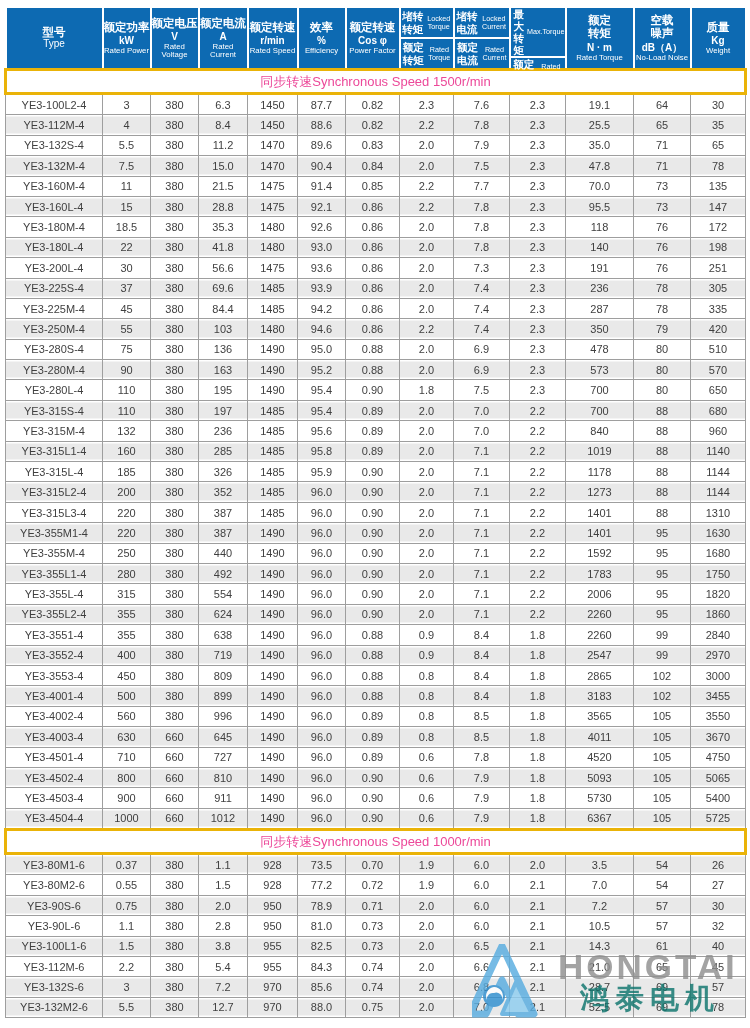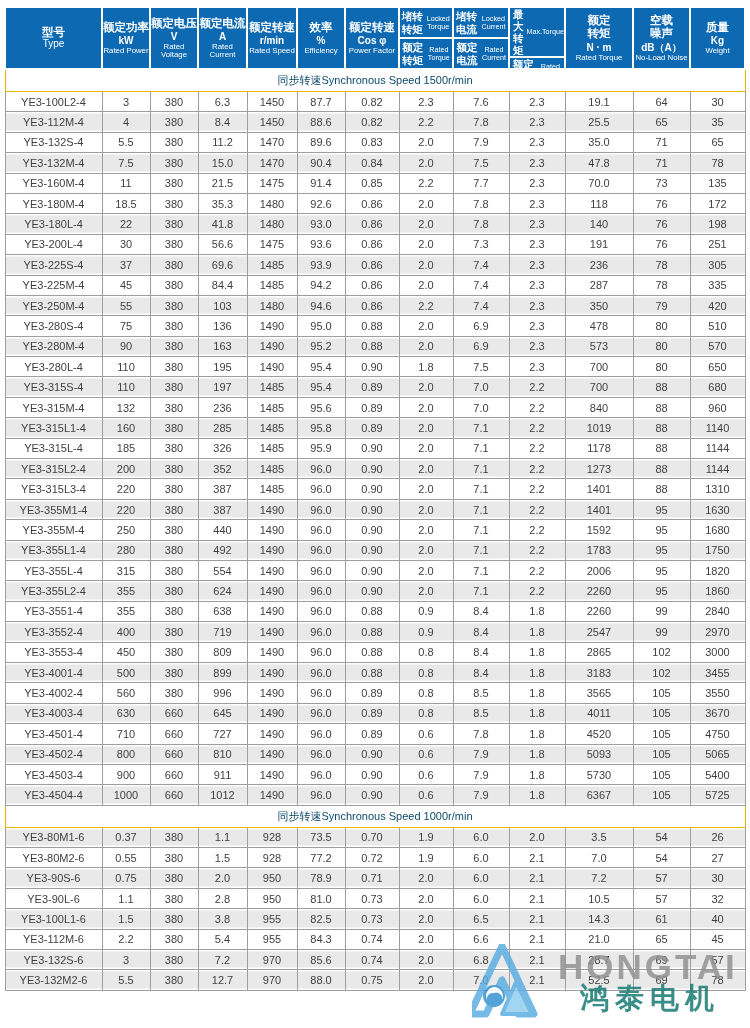--- a/index.html
+++ b/index.html
@@ -18,21 +18,21 @@
   .h-unit{font-size:10px;font-weight:bold;line-height:1.2;margin-top:1px;}
   .h-en{font-size:7.8px;font-weight:normal;line-height:1.05;margin-top:0;}
   .h-frac{display:flex;flex-direction:column;height:60px;}
   .h-frac .half{flex:1;display:flex;flex-direction:row;justify-content:center;align-items:center;}
   .h-frac .half.top{border-bottom:2px solid #ffffff;}
   .h-frac .h-cn{font-size:10.5px;}
   .h-frac .h-en{font-size:7.2px;}
   
   tr.band td{
     background:#ffffff;text-align:center;height:21px;
-    font-size:11px;color:#0c4a6e;border:1px solid #eab308;
+    font-size:13px;color:#ec4899;border:3px solid #eab308;
   }
   
   tbody td{
     height:19.4px;text-align:center;font-size:11px;color:#3f3f3f;
     border:1px solid #9e9e9e;padding:0;background:#ffffff;
     white-space:nowrap;overflow:hidden;
   }
   tr.stripe td{
     background:#e9e9e9;
     box-shadow:inset 0 1.5px 0 #ffffff, inset 0 -1.5px 0 #ffffff;
@@ -230,20 +230,35 @@
           <td>1475</td>
           <td>91.4</td>
           <td>0.85</td>
           <td>2.2</td>
           <td>7.7</td>
           <td>2.3</td>
           <td>70.0</td>
           <td>73</td>
           <td>135</td>
         </tr>
+        <tr class="stripe">
+          <td>YE3-160L-4</td>
+          <td>15</td>
+          <td>380</td>
+          <td>28.8</td>
+          <td>1475</td>
+          <td>92.1</td>
+          <td>0.86</td>
+          <td>2.2</td>
+          <td>7.8</td>
+          <td>2.3</td>
+          <td>95.5</td>
+          <td>73</td>
+          <td>147</td>
+        </tr>
         <tr>
           <td>YE3-180M-4</td>
           <td>18.5</td>
           <td>380</td>
           <td>35.3</td>
           <td>1480</td>
           <td>92.6</td>
           <td>0.86</td>
           <td>2.0</td>
           <td>7.8</td>

